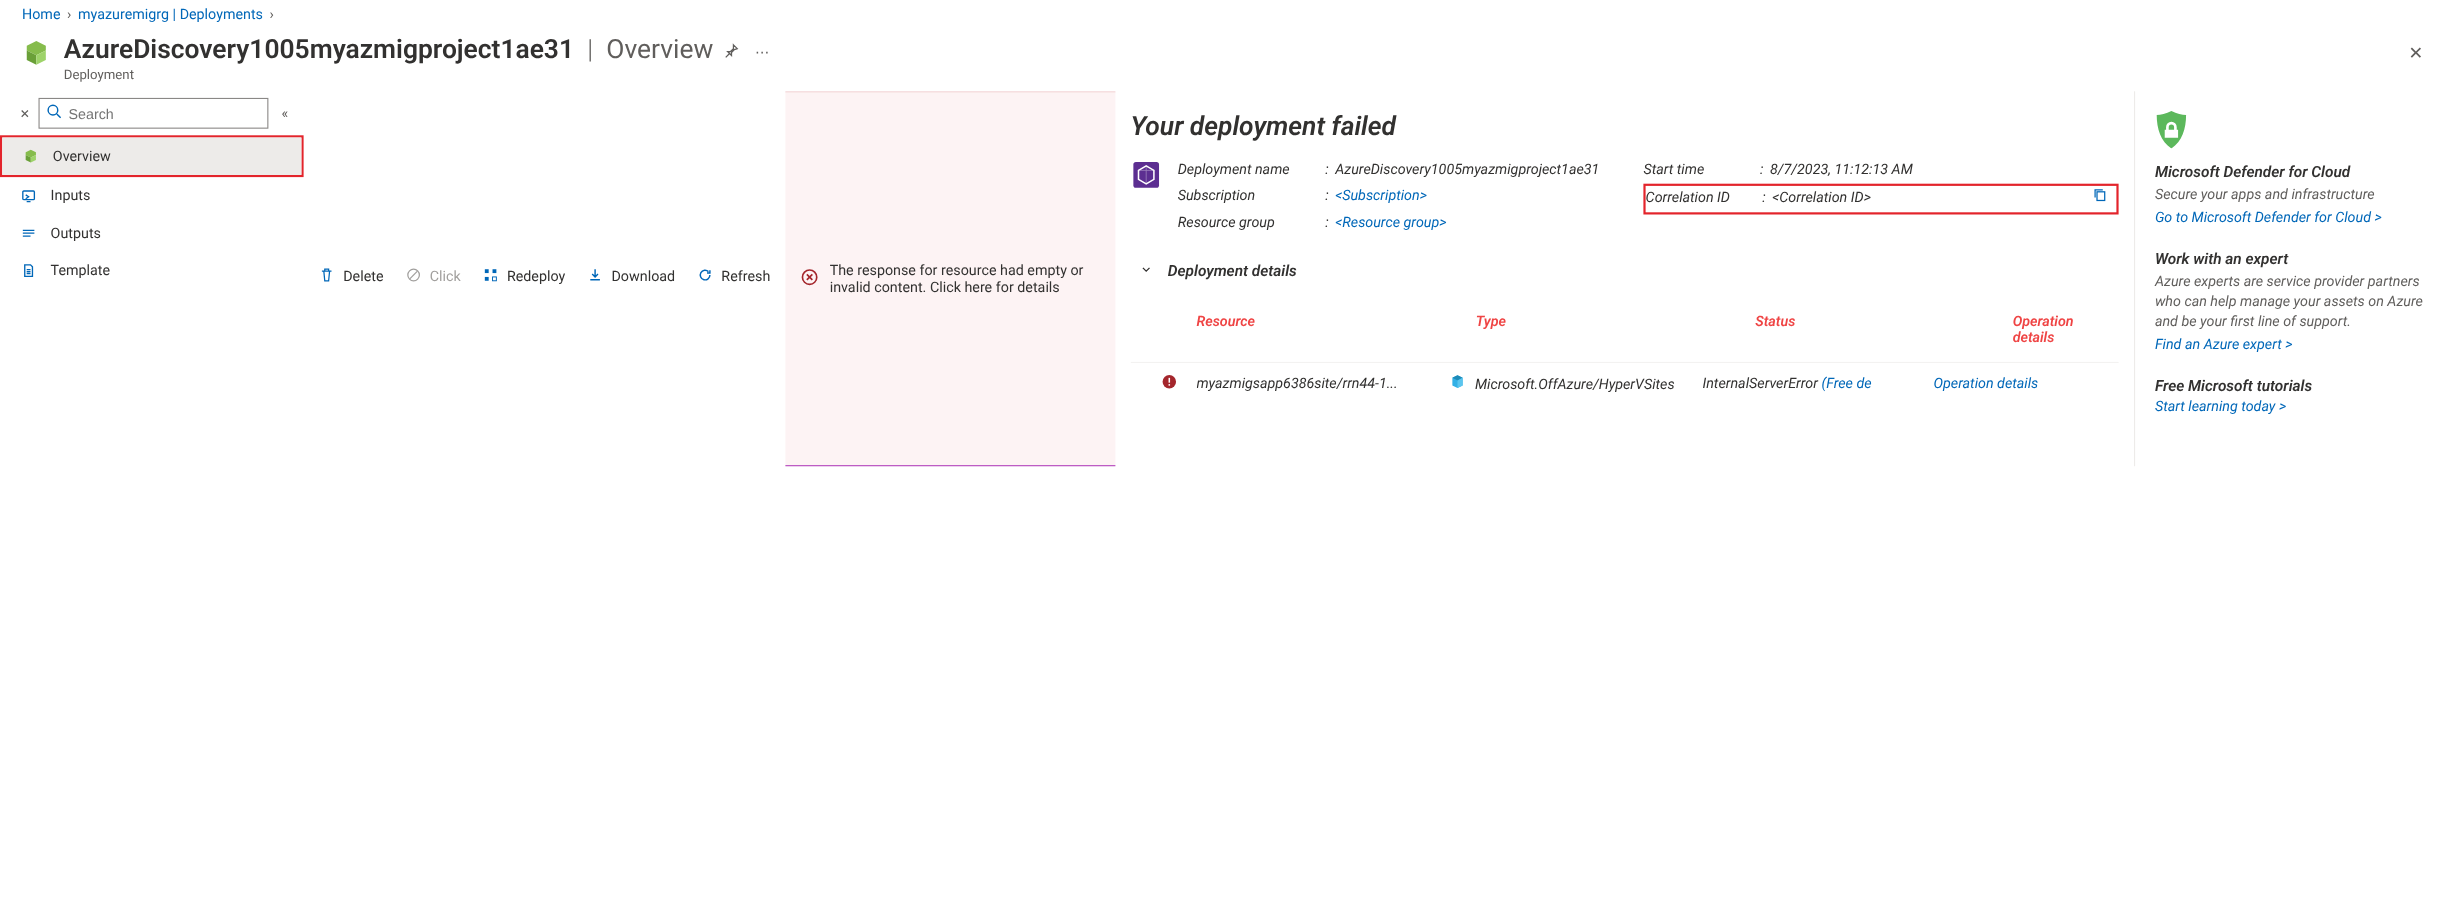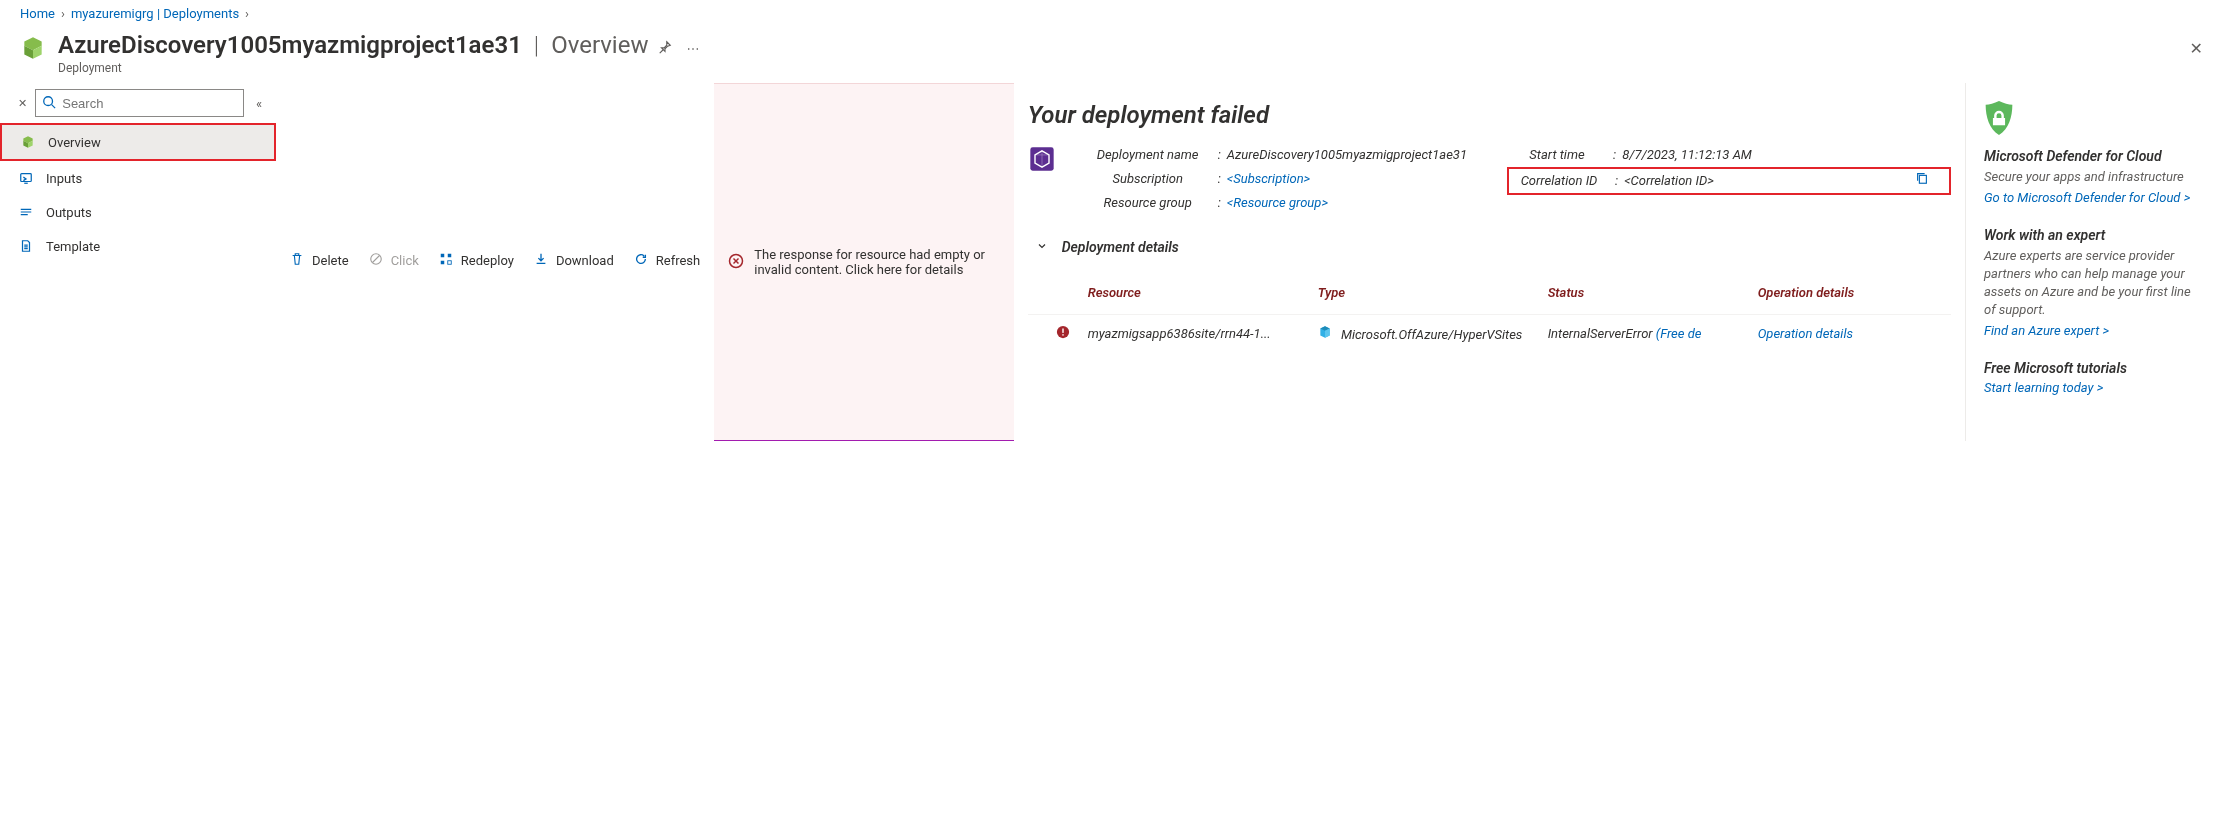--- a/index.html
+++ b/index.html
@@ -157,36 +157,35 @@
     display: flex;
     align-items: flex-start;
     font-style: italic;
   }
   .content-main {
     flex: 1;
     padding: 18px 14px 24px 14px;
     min-width: 0;
   }
   .content-right {
-    width: 264px;
+    width: 289px;
     flex-shrink: 0;
     border-left: 1px solid #edebe9;
     padding: 18px 24px 24px 18px;
   }
 
   .fail-title {
     font-size: 24px;
     font-weight: 600;
     margin-bottom: 14px;
   }
   .summary-row {
     display: flex;
     align-items: flex-start;
-    gap: 28px;
-    text-align: center;
+    gap: 15px;
   }
   .summary-icon { margin-top:2px; }
   .kv-grid {
     display:flex;
     gap: 40px;
   }
   .kv-col { }
   .kv {
     display: flex;
     align-items: center;
@@ -209,22 +208,23 @@
     padding-left: 8px;
   }
   .details-title { font-size:14px; font-weight:600; }
   .table {
     width: 100%;
     font-size: 13px;
   }
   .thead {
     display:flex;
     padding: 20px 8px 14px 60px;
-    color:#7f1d1d;
+    color:#ef4444;
     font-weight:600;
+    gap:24px;
   }
   .col-resource { flex: 0 0 230px; }
   .col-type     { flex: 0 0 230px; }
   .col-status   { flex: 0 0 210px; }
   .col-op       { flex: 1; }
   .trow {
     display:flex;
     align-items:center;
     padding: 10px 8px 10px 28px;
     border-top: 1px solid #f3f2f1;
@@ -236,21 +236,21 @@
   .r-title { font-weight:600; font-size:14px; margin-bottom:4px; }
   .r-desc { color:#605e5c; font-size:13px; line-height:18px; margin-bottom:4px; }
   .r-link { color:#0067b8; font-size:13px; }
 
   
   .hl-sidebar {
     border: 2px solid #e3242b;
   }
   .hl-corr {
     border: 2px solid #e3242b;
-    padding-right: 20px;
+    padding-right: 8px;
   }
   .corr-row {
     display:flex;
     align-items:center;
     min-width: 420px;
     justify-content: space-between;
   }
   .icon-btn { cursor:pointer; color:#605e5c; }
 </style>
 </head>

